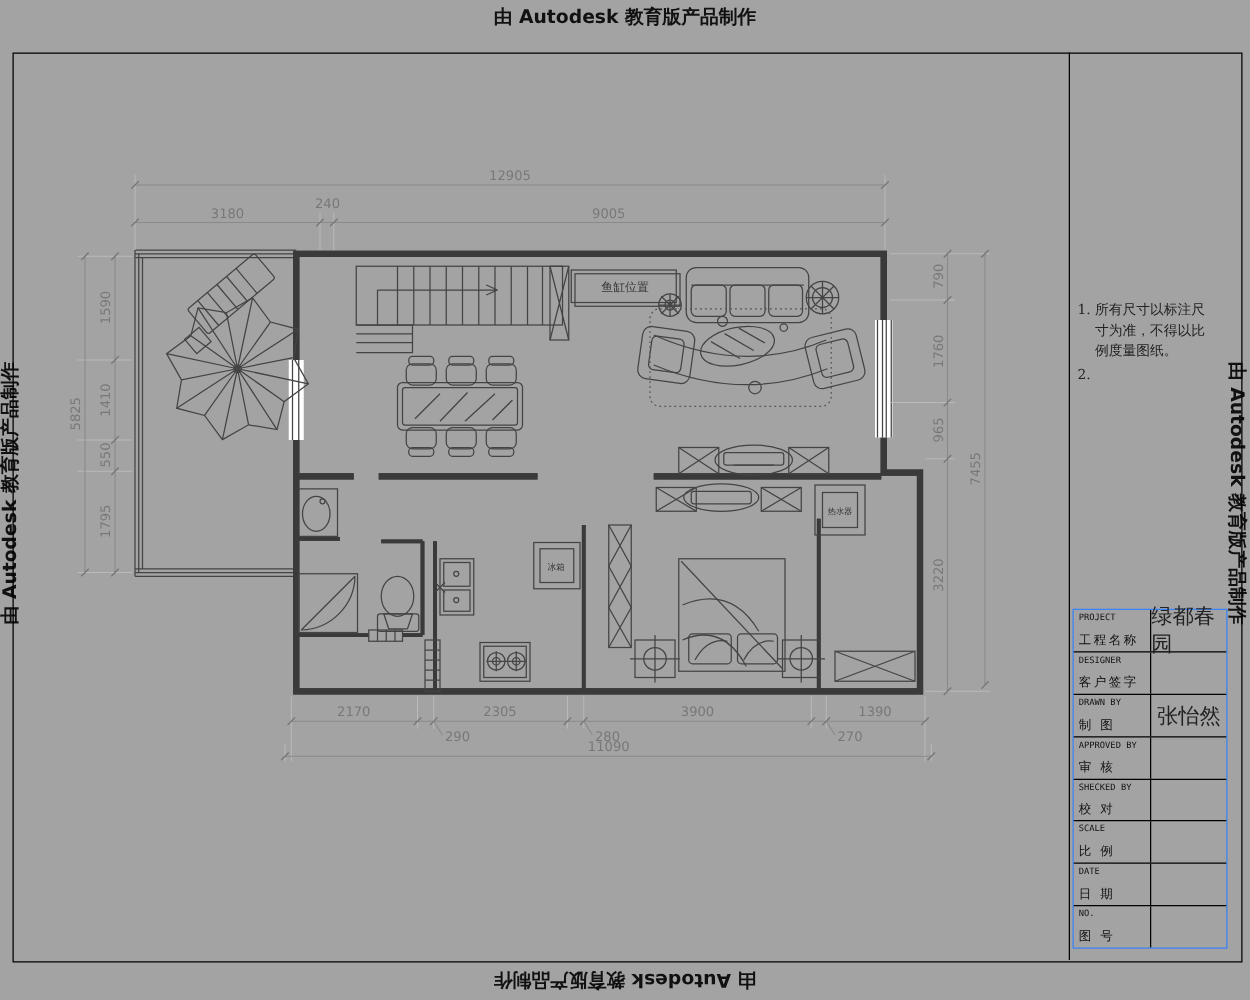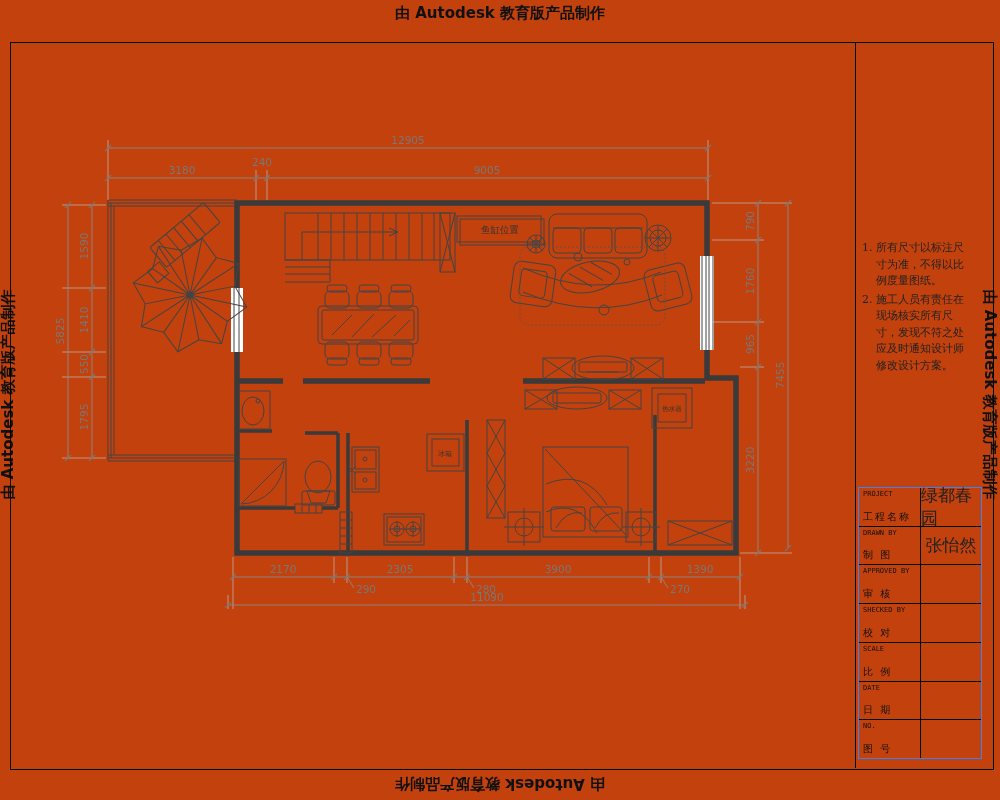--- a/index.html
+++ b/index.html
@@ -1,17 +1,17 @@
 <!DOCTYPE html>
 <html><head>
 <meta charset="utf-8">
 <style>
   html,body{margin:0;padding:0;background:#fff;width:1000px;height:800px;
     font-family:"DejaVu Sans","Liberation Sans",sans-serif;color:#000;}
-  .page{position:relative;width:1000px;height:800px;overflow:hidden;background:#c2410c;}
+  .page{position:relative;width:1000px;height:800px;overflow:hidden;background:#a3a3a3;}
   .stamp{position:absolute;font-weight:bold;font-size:15px;white-space:nowrap;color:#111;}
   .stamp-top{top:4px;left:0;width:1000px;text-align:center;}
   .stamp-bottom{top:774px;left:0;width:1000px;text-align:center;transform:rotate(180deg);}
   .stamp-left{left:-142px;top:385px;width:300px;text-align:center;transform:rotate(-90deg);}
   .stamp-right{left:839px;top:385px;width:300px;text-align:center;transform:rotate(90deg);}
   .sheet-border{position:absolute;left:10px;top:42px;width:982px;height:726px;border:1px solid #000;}
   .panel-divider{position:absolute;left:855px;top:42px;width:1px;height:726px;background:#000;}
   .notes{position:absolute;left:862px;top:240px;width:112px;font-size:11px;line-height:1.5;color:#222;
     font-family:"DejaVu Serif","Liberation Serif",serif;}
   .note-item{display:flex;margin-bottom:2px;}
@@ -321,35 +321,41 @@
     </g>
   </svg>
 
   <div class="notes">
     <div class="note-item">
       <span class="note-num">1.</span>
       <span class="note-text">所有尺寸以标注尺寸为准，不得以比例度量图纸。</span>
     </div>
     <div class="note-item">
       <span class="note-num">2.</span>
-      <span class="note-text">施工人员有责任在现场核实所有尺寸，发现不符之处应及时通知设计师修改设计方案。</span>
     </div>
   </div>
 
 
   <div class="tb">
     <div class="tb-row">
       <div class="tb-label">
         <span class="tb-en">PROJECT</span>
         <span class="tb-zh">工程名称</span>
       </div>
       <div class="tb-val">绿都春园</div>
     </div>
     <div class="tb-row">
       <div class="tb-label">
+        <span class="tb-en">DESIGNER</span>
+        <span class="tb-zh">客户签字</span>
+      </div>
+      <div class="tb-val"></div>
+    </div>
+    <div class="tb-row">
+      <div class="tb-label">
         <span class="tb-en">DRAWN BY</span>
         <span class="tb-zh">制 图</span>
       </div>
       <div class="tb-val">张怡然</div>
     </div>
     <div class="tb-row">
       <div class="tb-label">
         <span class="tb-en">APPROVED BY</span>
         <span class="tb-zh">审 核</span>
       </div>

